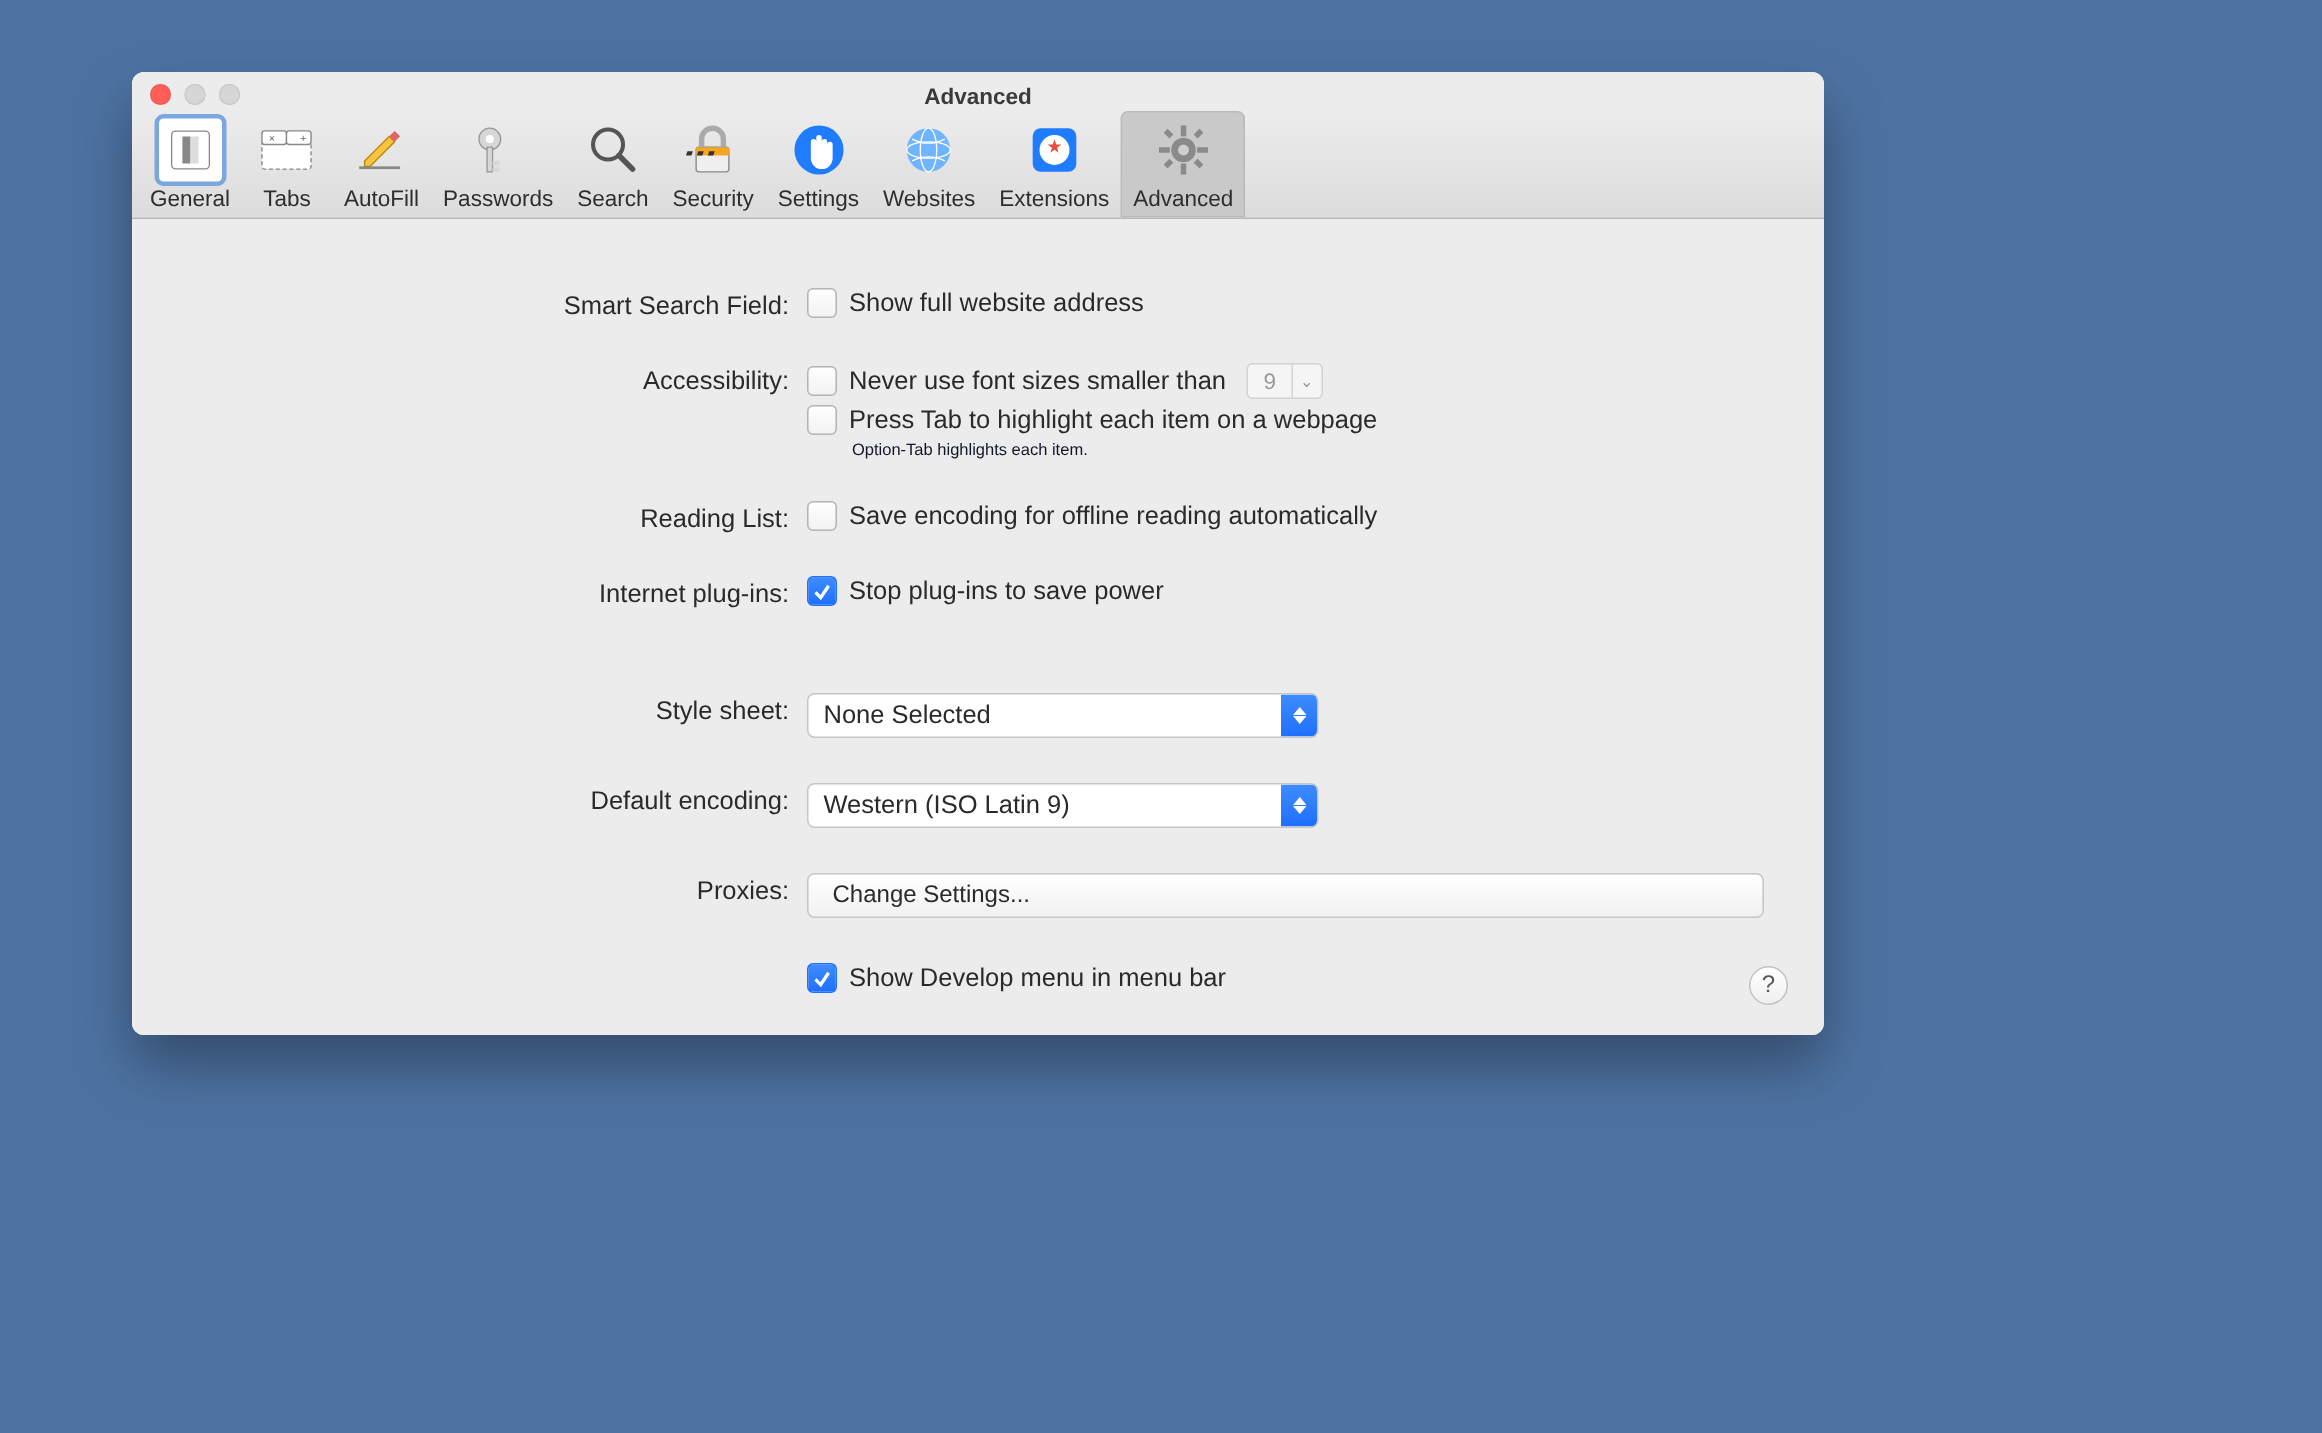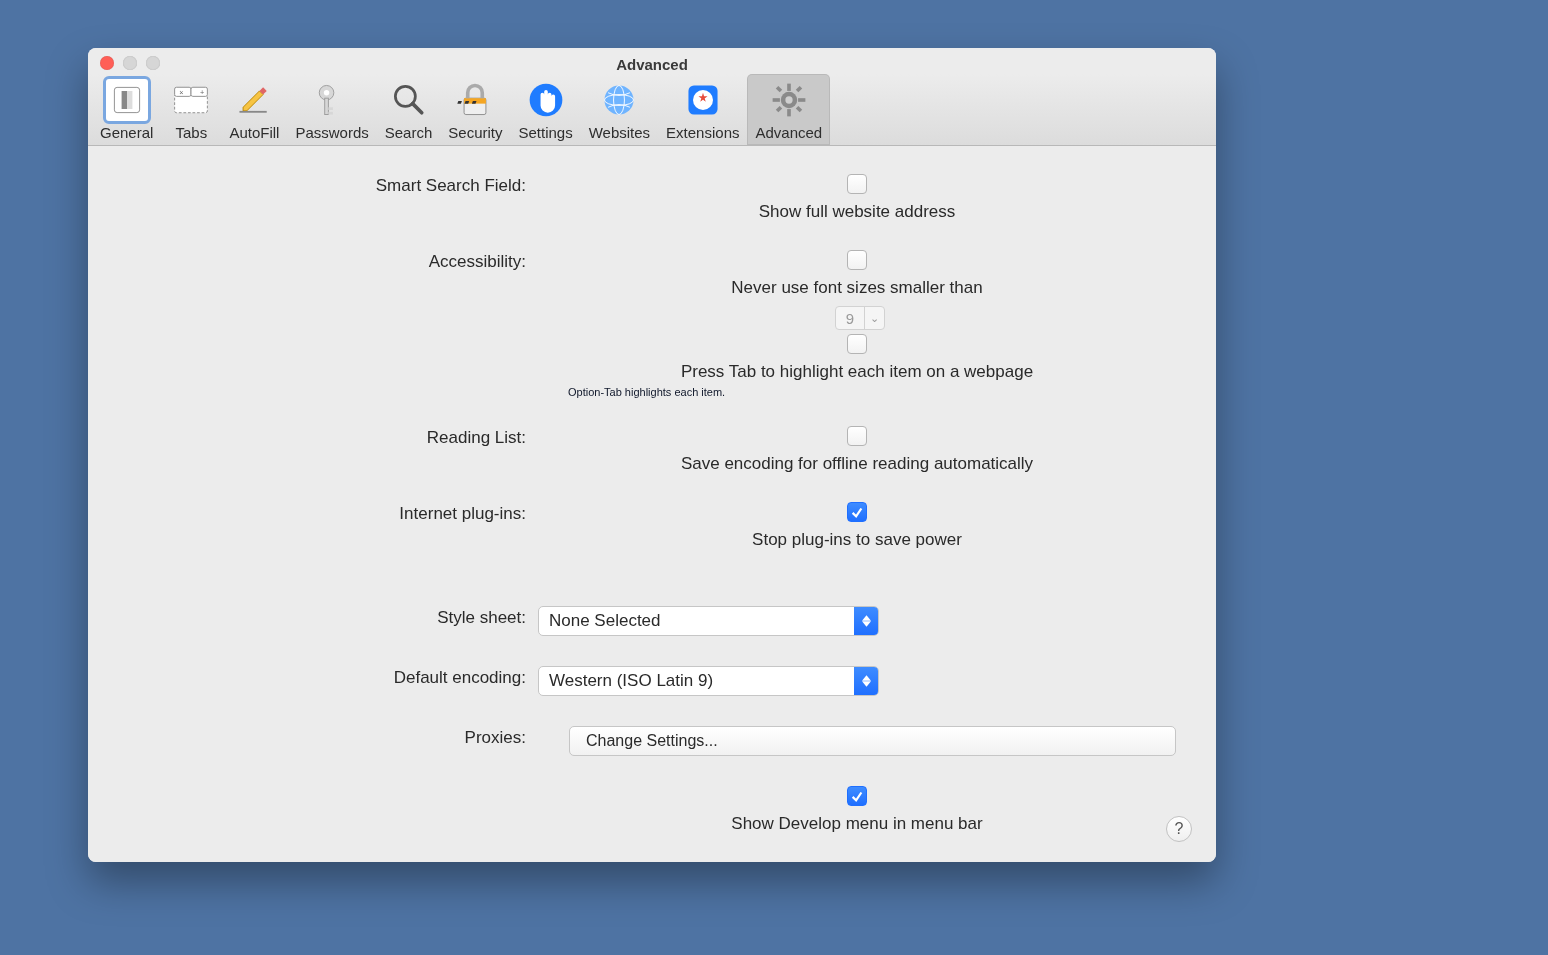--- a/index.html
+++ b/index.html
@@ -73,21 +73,21 @@
   }
   .tab .iconwrap {
     width: 44px; height: 44px;
     display:flex; align-items:center; justify-content:center;
   }
   .tab-label { font-size: 15px; color: #2e2e2e; margin-top: 2px; }
   .tab.highlighted .iconwrap { outline: 3px solid #7aa7e0; outline-offset: -1px; border-radius: 4px; background:#fff; padding:2px;}
 
   .content {
     background: #ececec;
-    padding: 28px 40px 28px 40px;
+    padding: 46px 40px 28px 40px;
     font-size: 17px;
     color: #2a2a2a;
     position: relative;
   }
   .row {
     display: flex;
     align-items: flex-start;
     margin-bottom: 8px;
   }
   .row.tight { margin-bottom: 2px; }
@@ -98,21 +98,21 @@
     padding-right: 12px;
     padding-top: 2px;
     color: #2a2a2a;
   }
   .field-col {
     flex: 1;
     display: flex;
     flex-direction: column;
     gap: 4px;
   }
-  .check-row { display:flex; align-items:center; gap:8px;flex-direction:column; }
+  .check-row { display:flex; align-items:center; gap:8px; }
   .sub-note { font-size: 11px; color:#0f172a; margin-left: 30px; }
 
   .mac-checkbox {
     width: 20px; height: 20px; border-radius: 4px;
     border: 1px solid #b4b4b4;
     background: linear-gradient(#fff, #f2f2f2);
     display:inline-flex; align-items:center; justify-content:center;
     flex-shrink:0;
   }
   .mac-checkbox.checked {
@@ -389,21 +389,21 @@
                 <polygon points="5,0 10,6 0,6" fill="#fff"></polygon>
               </svg>
             <svg viewBox="0 0 10 6">
                 <polygon points="0,0 10,0 5,6" fill="#fff"></polygon>
               </svg>
           </span>
         </div>
       </div>
     </div>
 
-    <div class="row" style="margin-top:30px;gap:31px;">
+    <div class="row" style="margin-top:30px;">
       <div class="label-col">Proxies:</div>
       <div class="field-col">
         <span class="mac-button">
           <span>Change Settings...</span>
         </span>
       </div>
     </div>
 
     <div class="row" style="margin-top:30px; margin-bottom:0;">
       <div class="label-col"></div>

